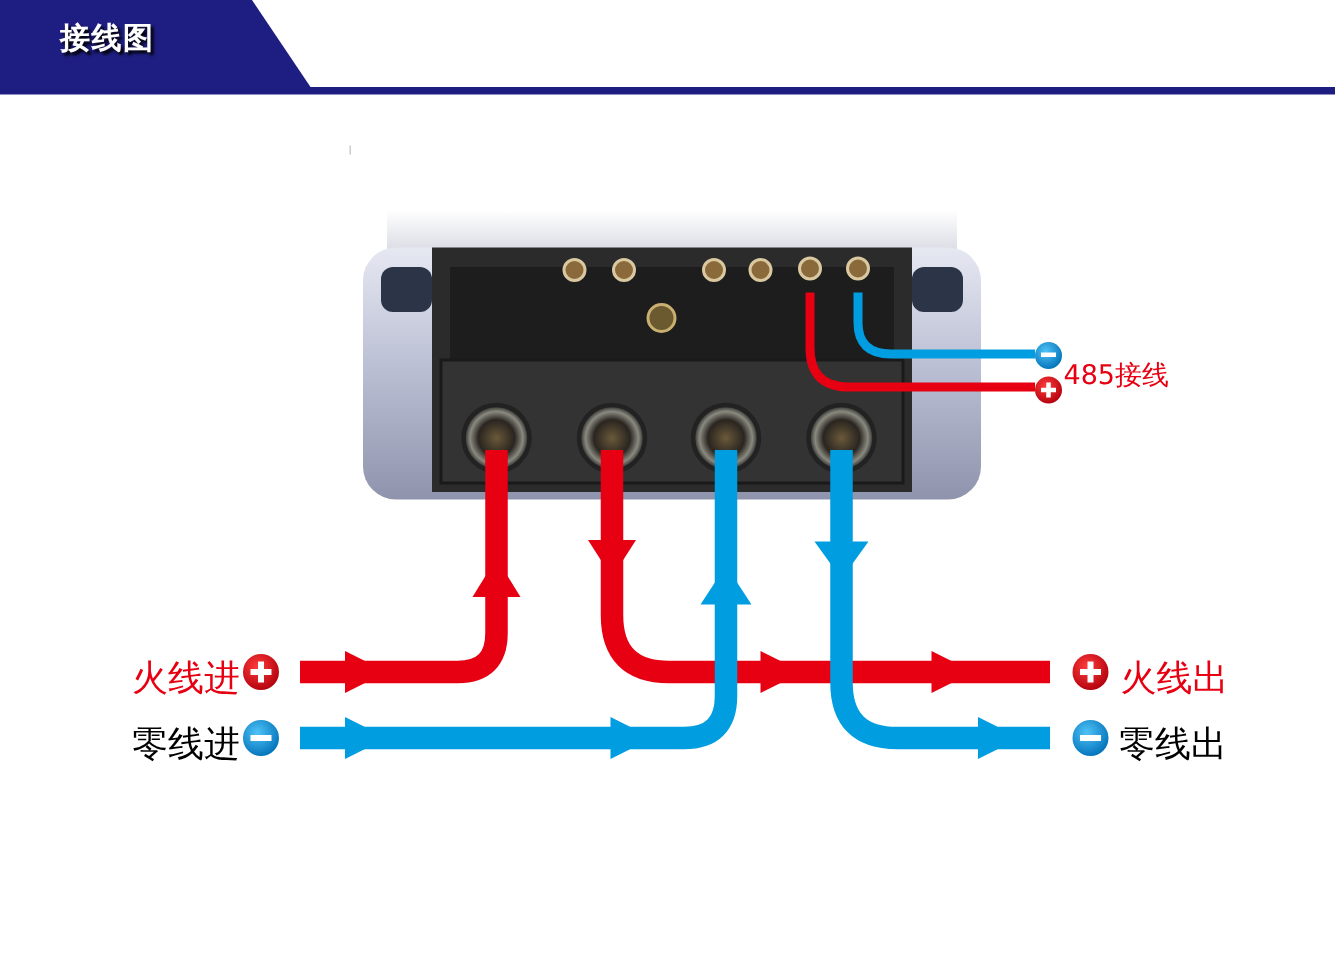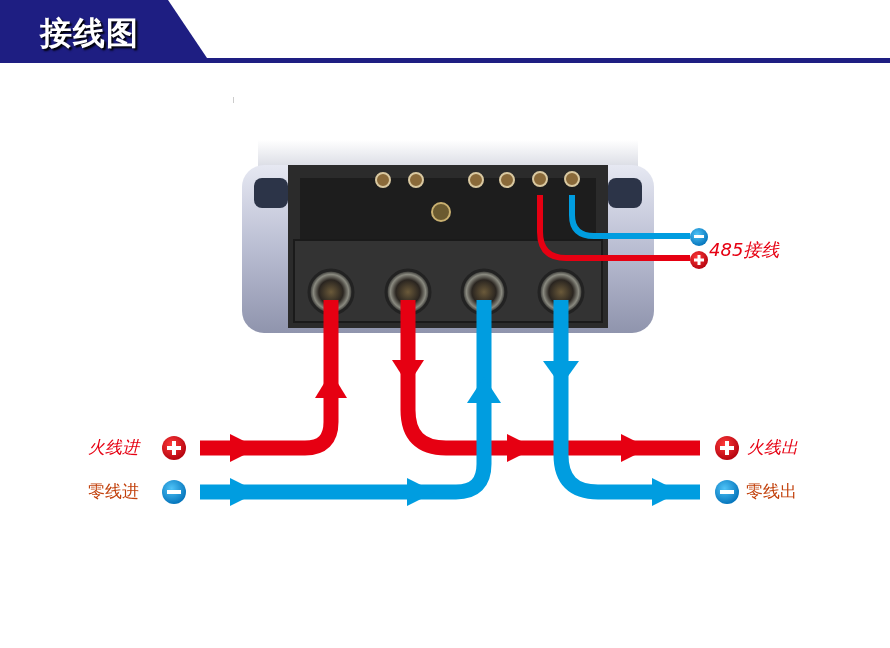--- a/index.html
+++ b/index.html
@@ -1,23 +1,23 @@
 <!DOCTYPE html>
 <html><head>
 <meta charset="utf-8">
 <style>
   html, body { margin:0; padding:0; background:#ffffff; }
   body { width:890px; height:648px; position:relative; overflow:hidden; font-family:"Liberation Sans", "DejaVu Sans", sans-serif; }
   .header-bar { position:absolute; left:0; top:0; width:890px; height:64px; }
-  .header-title { position:absolute; left:40px; top:12px; font-size:32px; font-weight:bold; color:#ffffff; letter-spacing:1px;
+  .header-title { position:absolute; left:40px; top:12px; font-size:20px; font-weight:bold; color:#ffffff; letter-spacing:1px;
     text-shadow:2px 2px 2px #000000; font-family:"DejaVu Sans", sans-serif; }
   .diagram { position:absolute; left:0; top:0; width:890px; height:648px; }
-  .label { position:absolute; font-size:17px; font-family:"DejaVu Sans", sans-serif; white-space:nowrap; }
-  .red { color:#e60012;font-style:italic; }
-  .blue { color:#c2410c;text-align:right; }
+  .label { position:absolute; font-size:24px; font-family:"DejaVu Sans", sans-serif; white-space:nowrap; }
+  .red { color:#e60012; }
+  .blue { color:#000000;text-align:right; }
   .dot-mark { position:absolute; left:233px; top:97px; width:1px; height:6px; background:#cccccc; }
 </style>
 </head>
 <body>
 
 <svg class="header-bar" width="890" height="64" viewBox="0 0 890 64">
   <polygon points="0,0 168,0 207,58 0,58" fill="#1e1e82"></polygon>
   <rect x="0" y="58" width="890" height="5" fill="#1e1e82"></rect>
 </svg>
 <div class="header-title">接线图</div>

